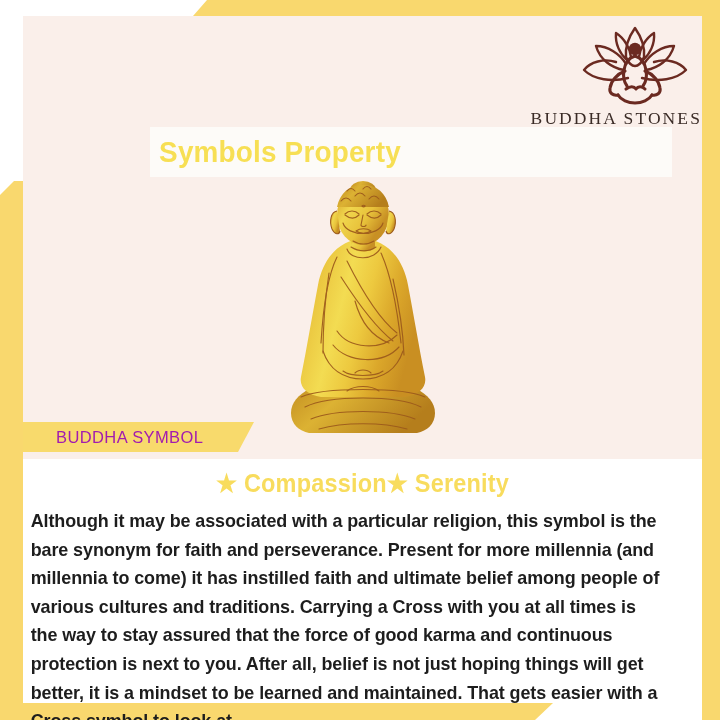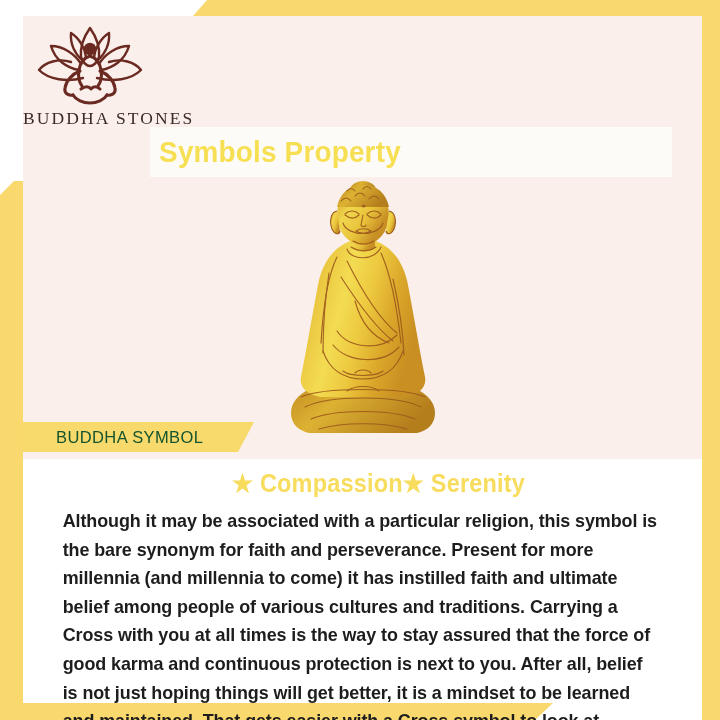--- a/index.html
+++ b/index.html
@@ -70,21 +70,21 @@
   }
 
   
   .brand {
     position: absolute;
     left: 0;
     right: 0;
     top: 8px;
     display: flex;
     flex-direction: column;
-    align-items: flex-start;
+    align-items: flex-end;
   }
   .logo-mark {
     width: 134px;
     height: 82px;
     display: block;
   }
   .brand-name {
     margin-top: 2px;
     font-family: "Liberation Serif", serif;
     font-size: 17.5px;
@@ -138,36 +138,35 @@
     height: 30px;
     min-width: 231px;
     background: #f8da6c;
     clip-path: polygon(0 0, 100% 0, calc(100% - 16px) 100%, 0 100%);
     display: flex;
     align-items: center;
     box-sizing: border-box;
     padding: 0 32px 0 33px;
   }
   .symbol-ribbon-label {
-    color: #14532d;
+    color: #a21caf;
     font-size: 16.5px;
     letter-spacing: 0.4px;
     white-space: nowrap;
   }
 
   
   .content {
     position: absolute;
     left: 23px;
     top: 459px;
     width: 679px;
     height: 244px;
     background: #ffffff;
     box-sizing: border-box;
-    padding-left: 32px;
   }
   .virtues {
     text-align: center;
     margin: 0;
     padding: 10px 0 0 0;
     font-family: "Liberation Sans Narrow", "Liberation Sans", sans-serif;
     font-size: 25px;
     font-weight: bold;
     color: #f8dc5d;
     letter-spacing: 0.2px;

